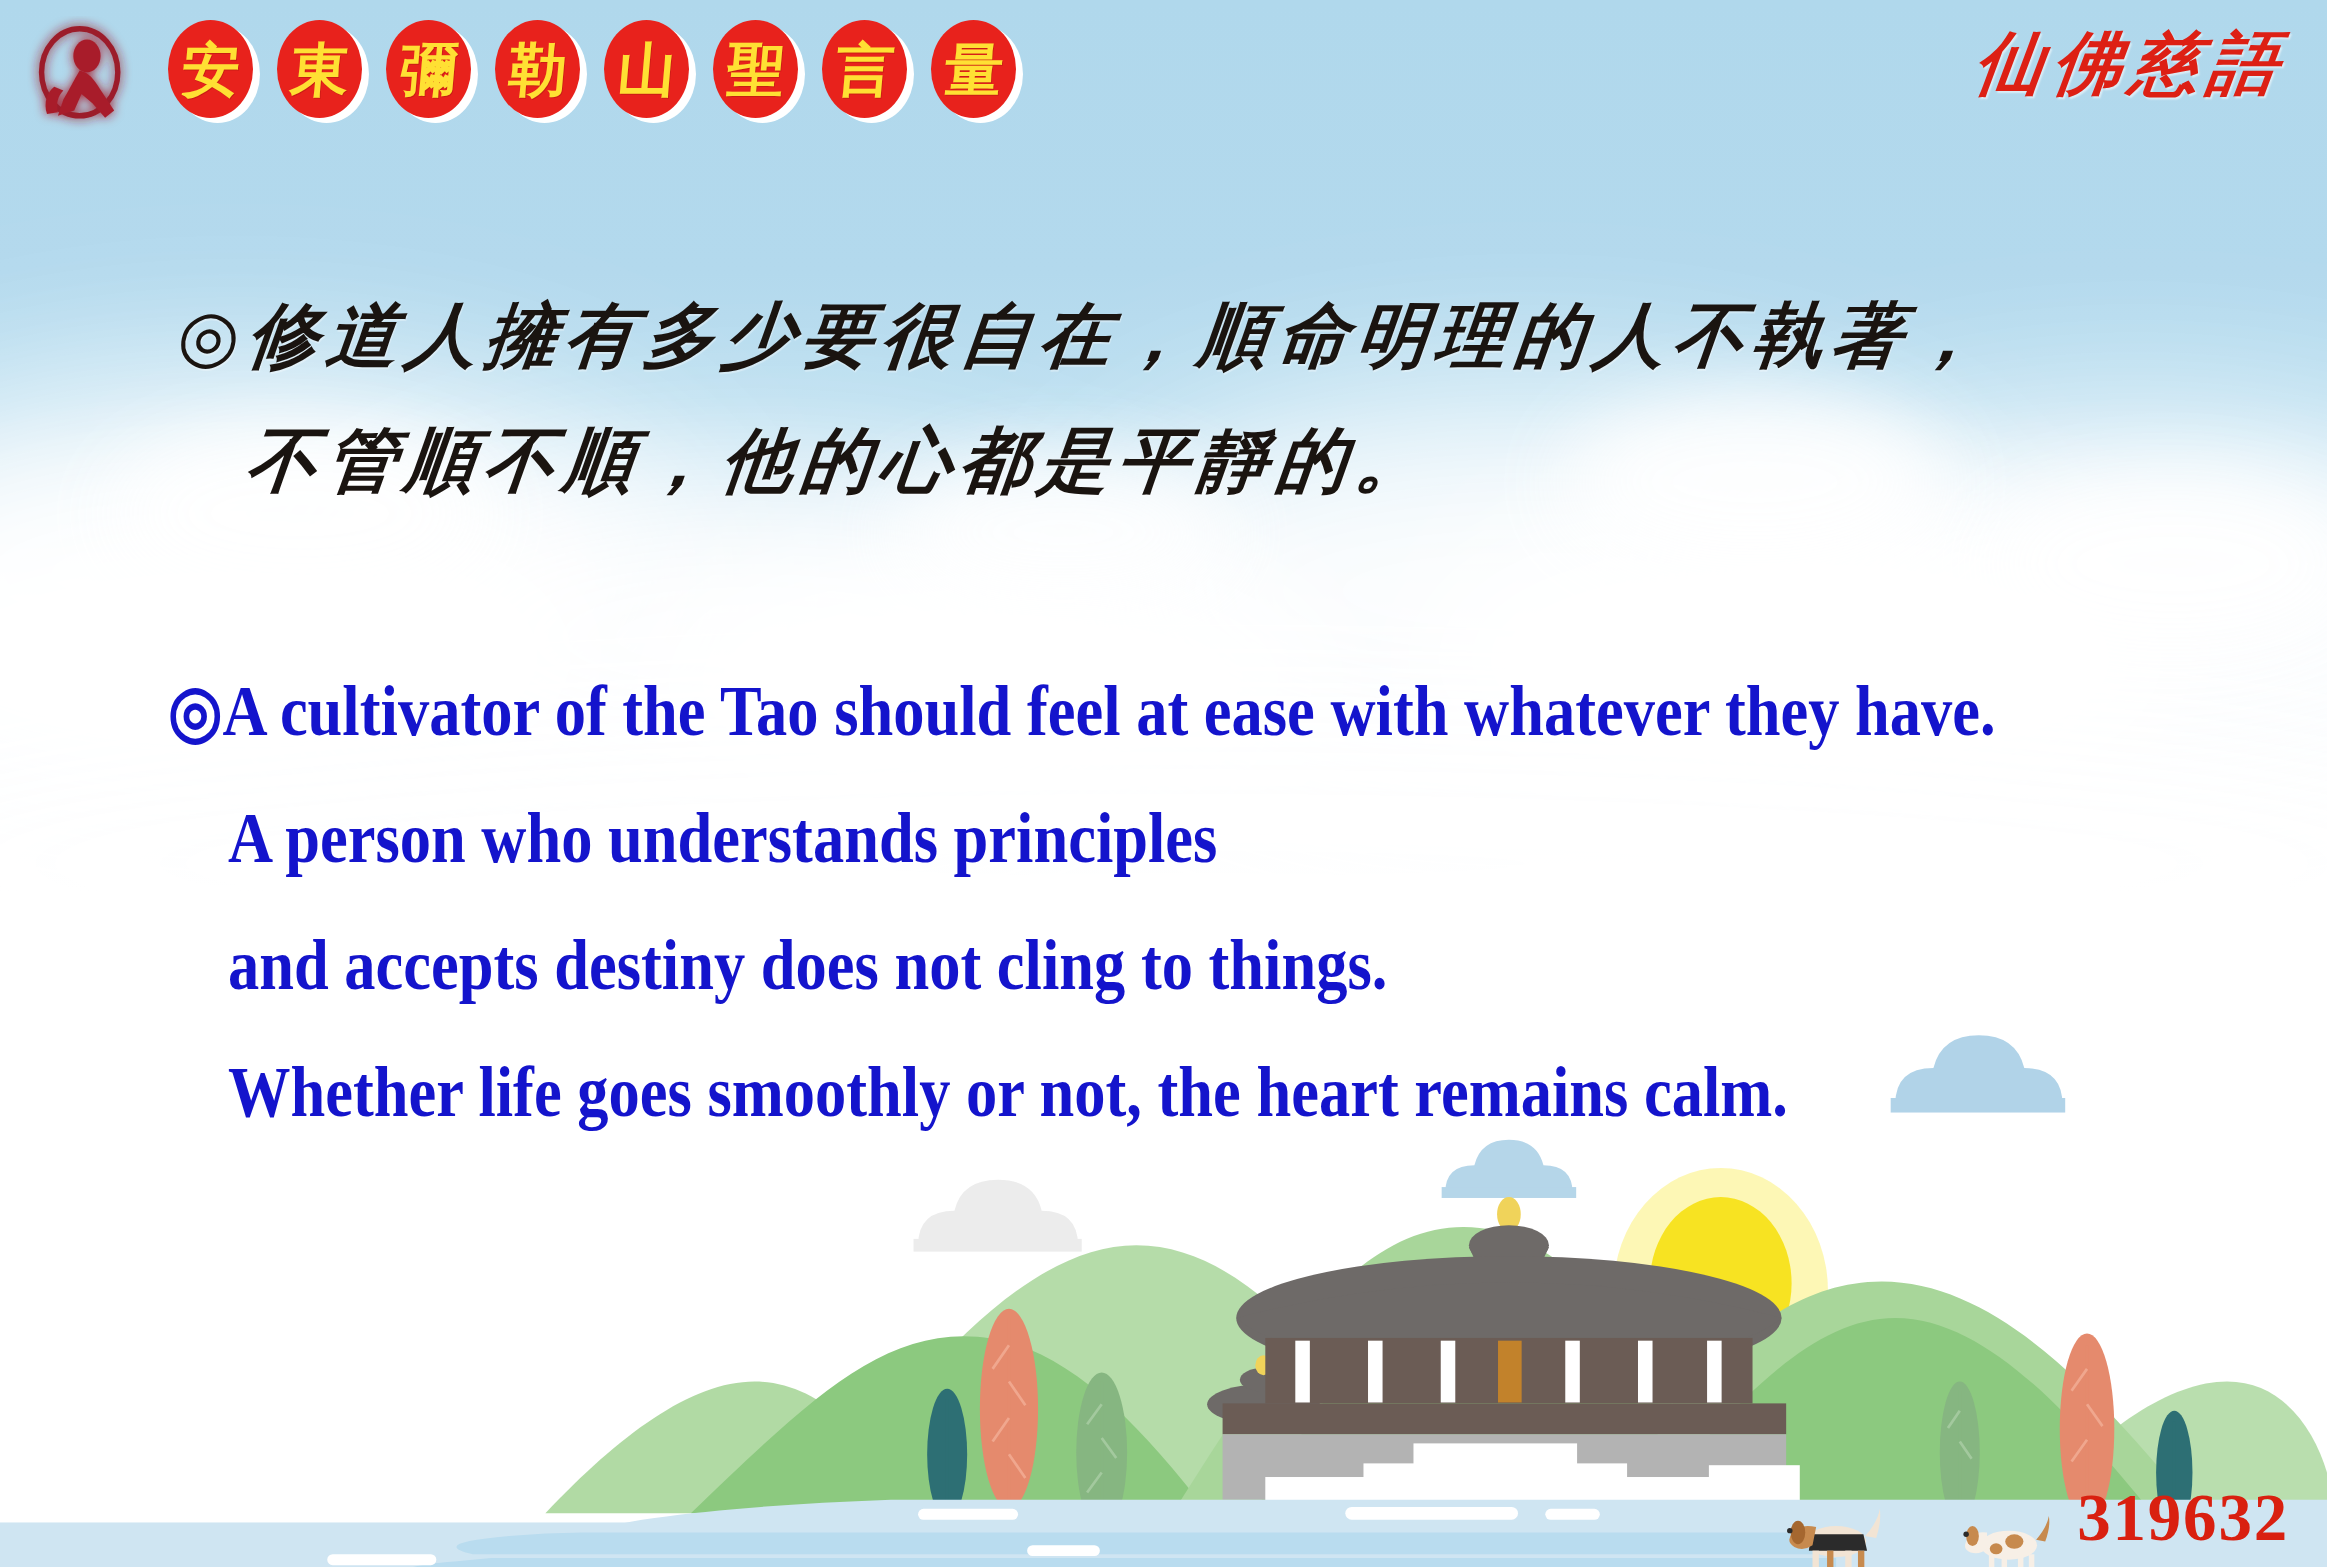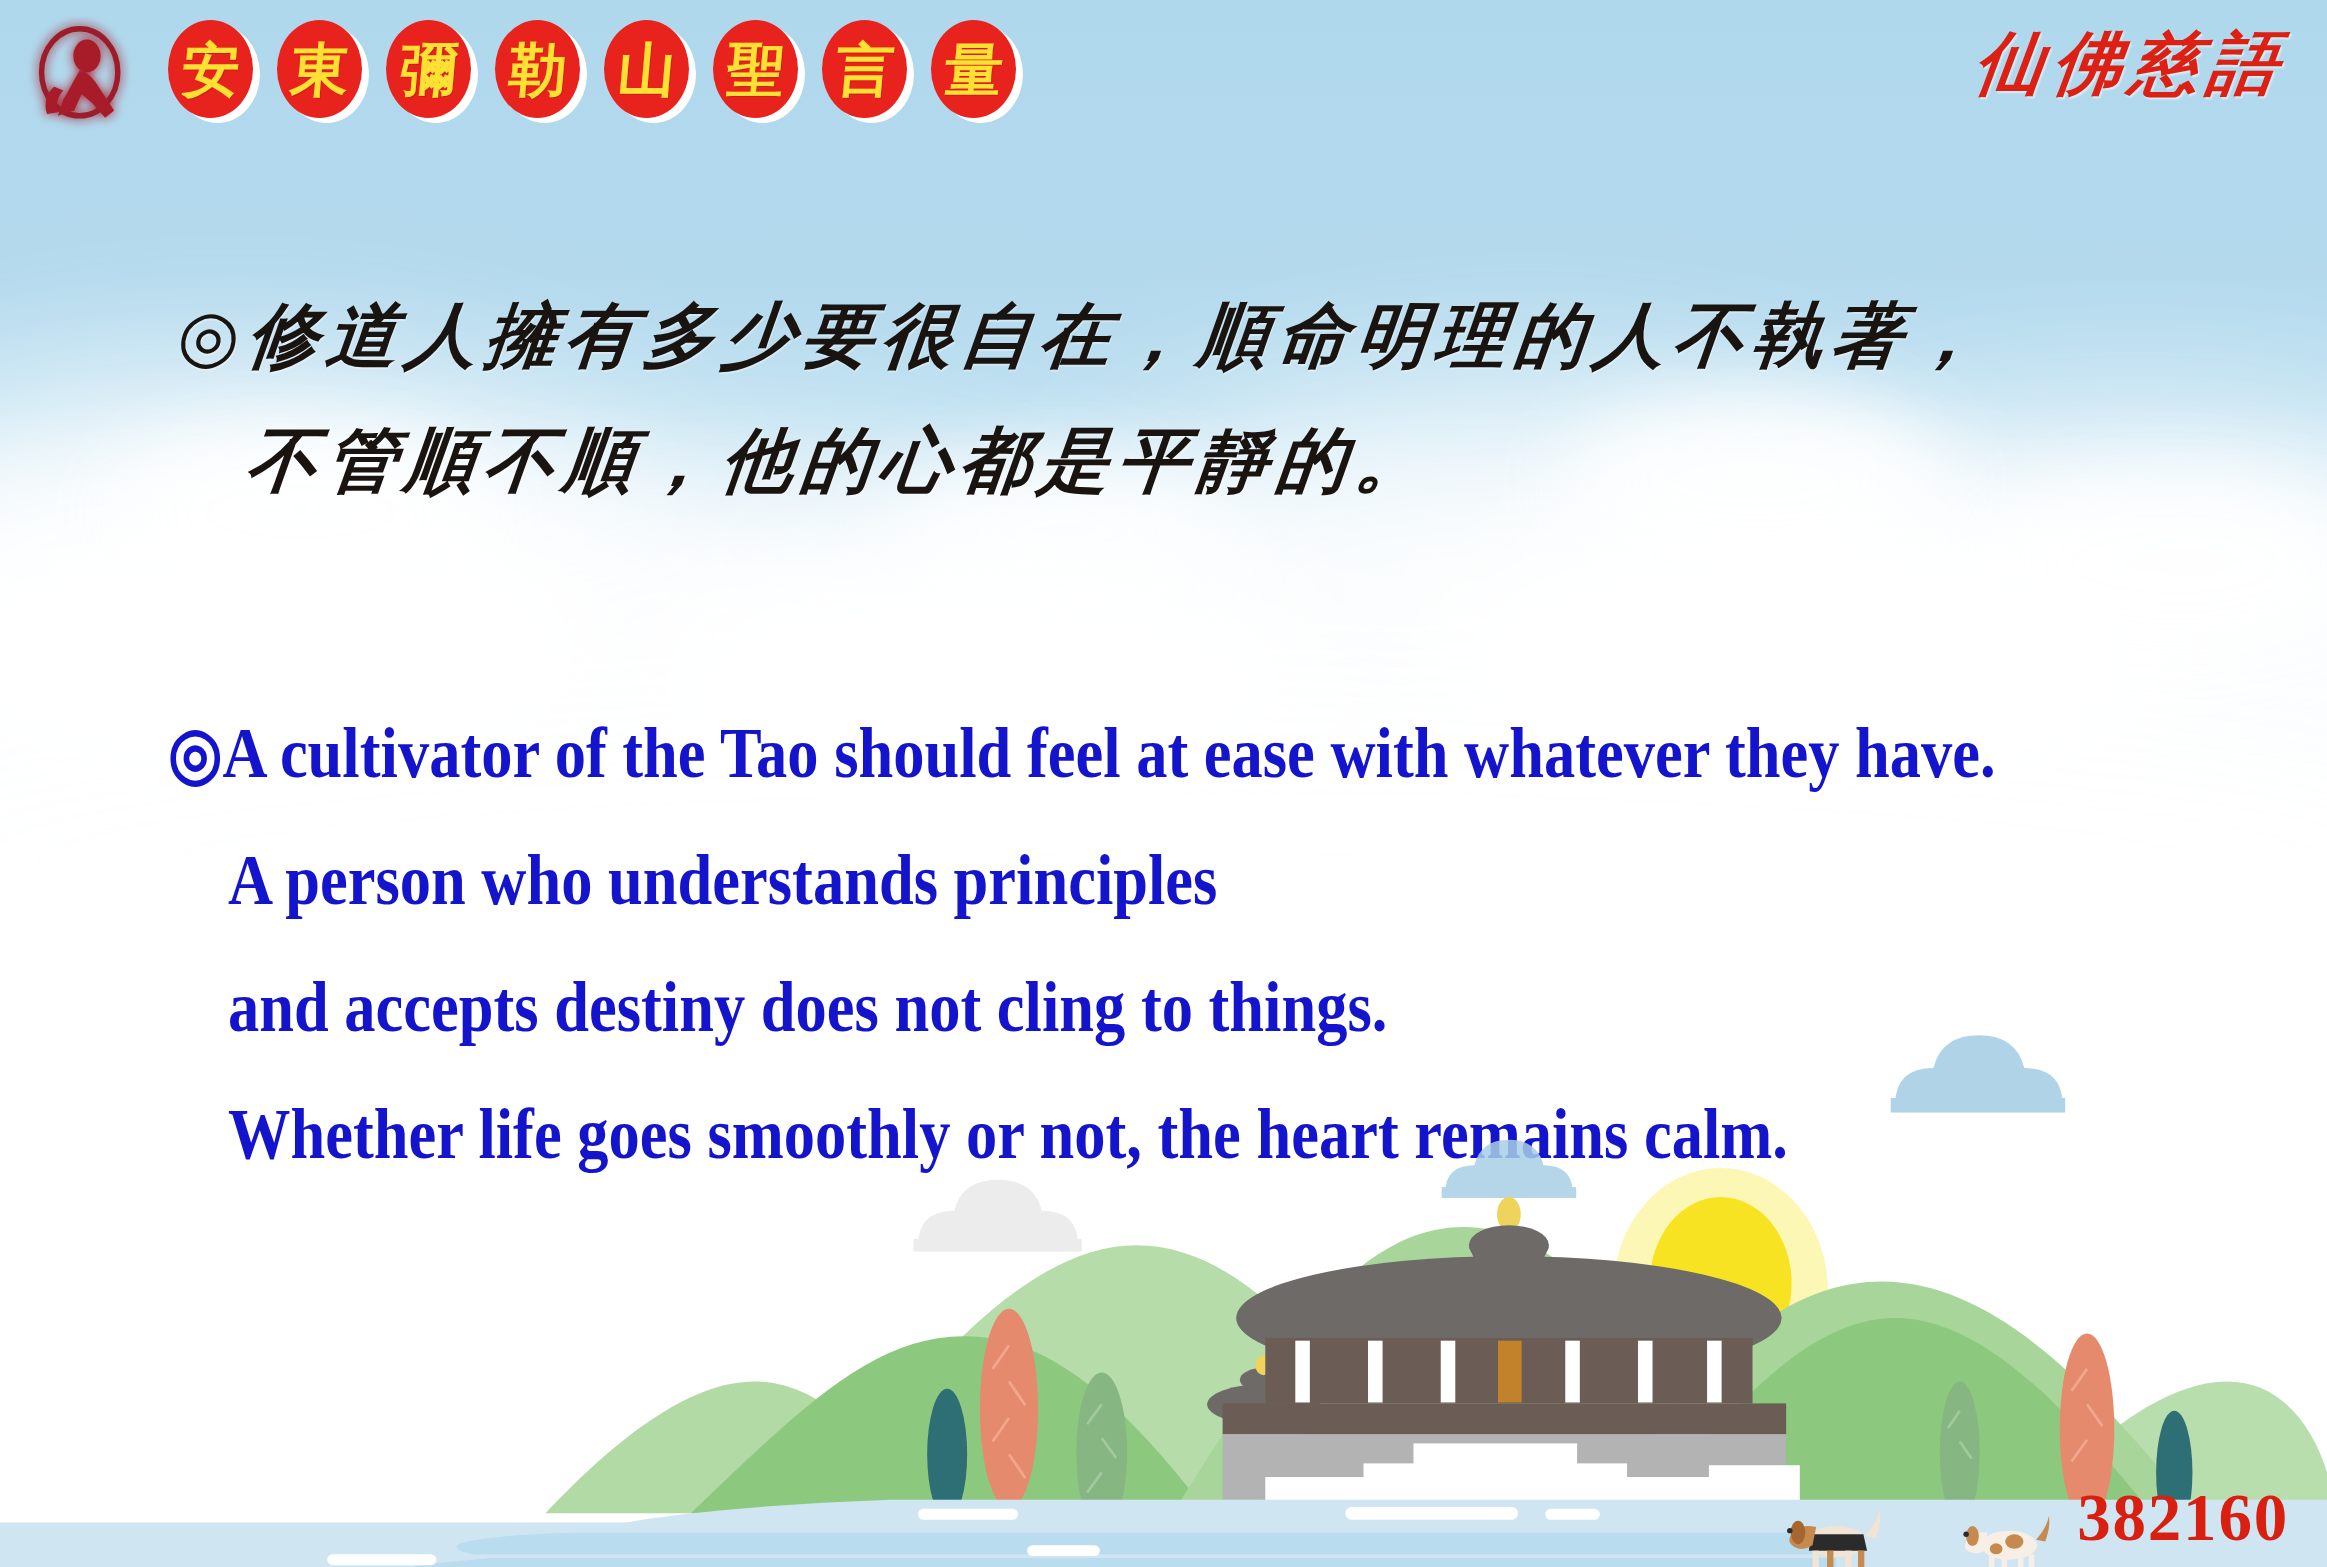--- a/index.html
+++ b/index.html
@@ -87,21 +87,21 @@
     letter-spacing:8.2px;
     white-space:nowrap;
     font-style:italic;
     transform:skewX(-6deg);
     text-shadow:0.9px 1.8px 0.9px rgba(255,255,255,.35);
   }
   .cn-l1{padding-left:178px;}
   .cn-l2{padding-left:247px;}
 
   
-  .en-block{position:absolute;left:0;top:690px;width:2217px;}
+  .en-block{position:absolute;left:0;top:648px;width:2217px;}
   .en-line{
     color:#1414cc;
     font-family:"Liberation Serif",serif;
     font-weight:700;
     font-size:71px;
     line-height:127px;
     white-space:nowrap;
     transform:scaleX(.88);
     transform-origin:left center;
   }
@@ -357,16 +357,16 @@
         <path d="M2240 574 q12 -14 14 -26 q2 12 -4 28 z" fill="#c78a4e"></path>
         <rect x="2188" y="590" width="6" height="18" fill="#f7efe6"></rect>
         <rect x="2202" y="590" width="6" height="18" fill="#f7efe6"></rect>
         <rect x="2220" y="590" width="6" height="18" fill="#f7efe6"></rect>
         <rect x="2232" y="590" width="6" height="18" fill="#f7efe6"></rect>
       </g>
 
     </svg>
   </div>
 
-  <div class="stamp">382160</div>
+  <div class="stamp">319632</div>
 
 </div>
 
 
 </body></html>

